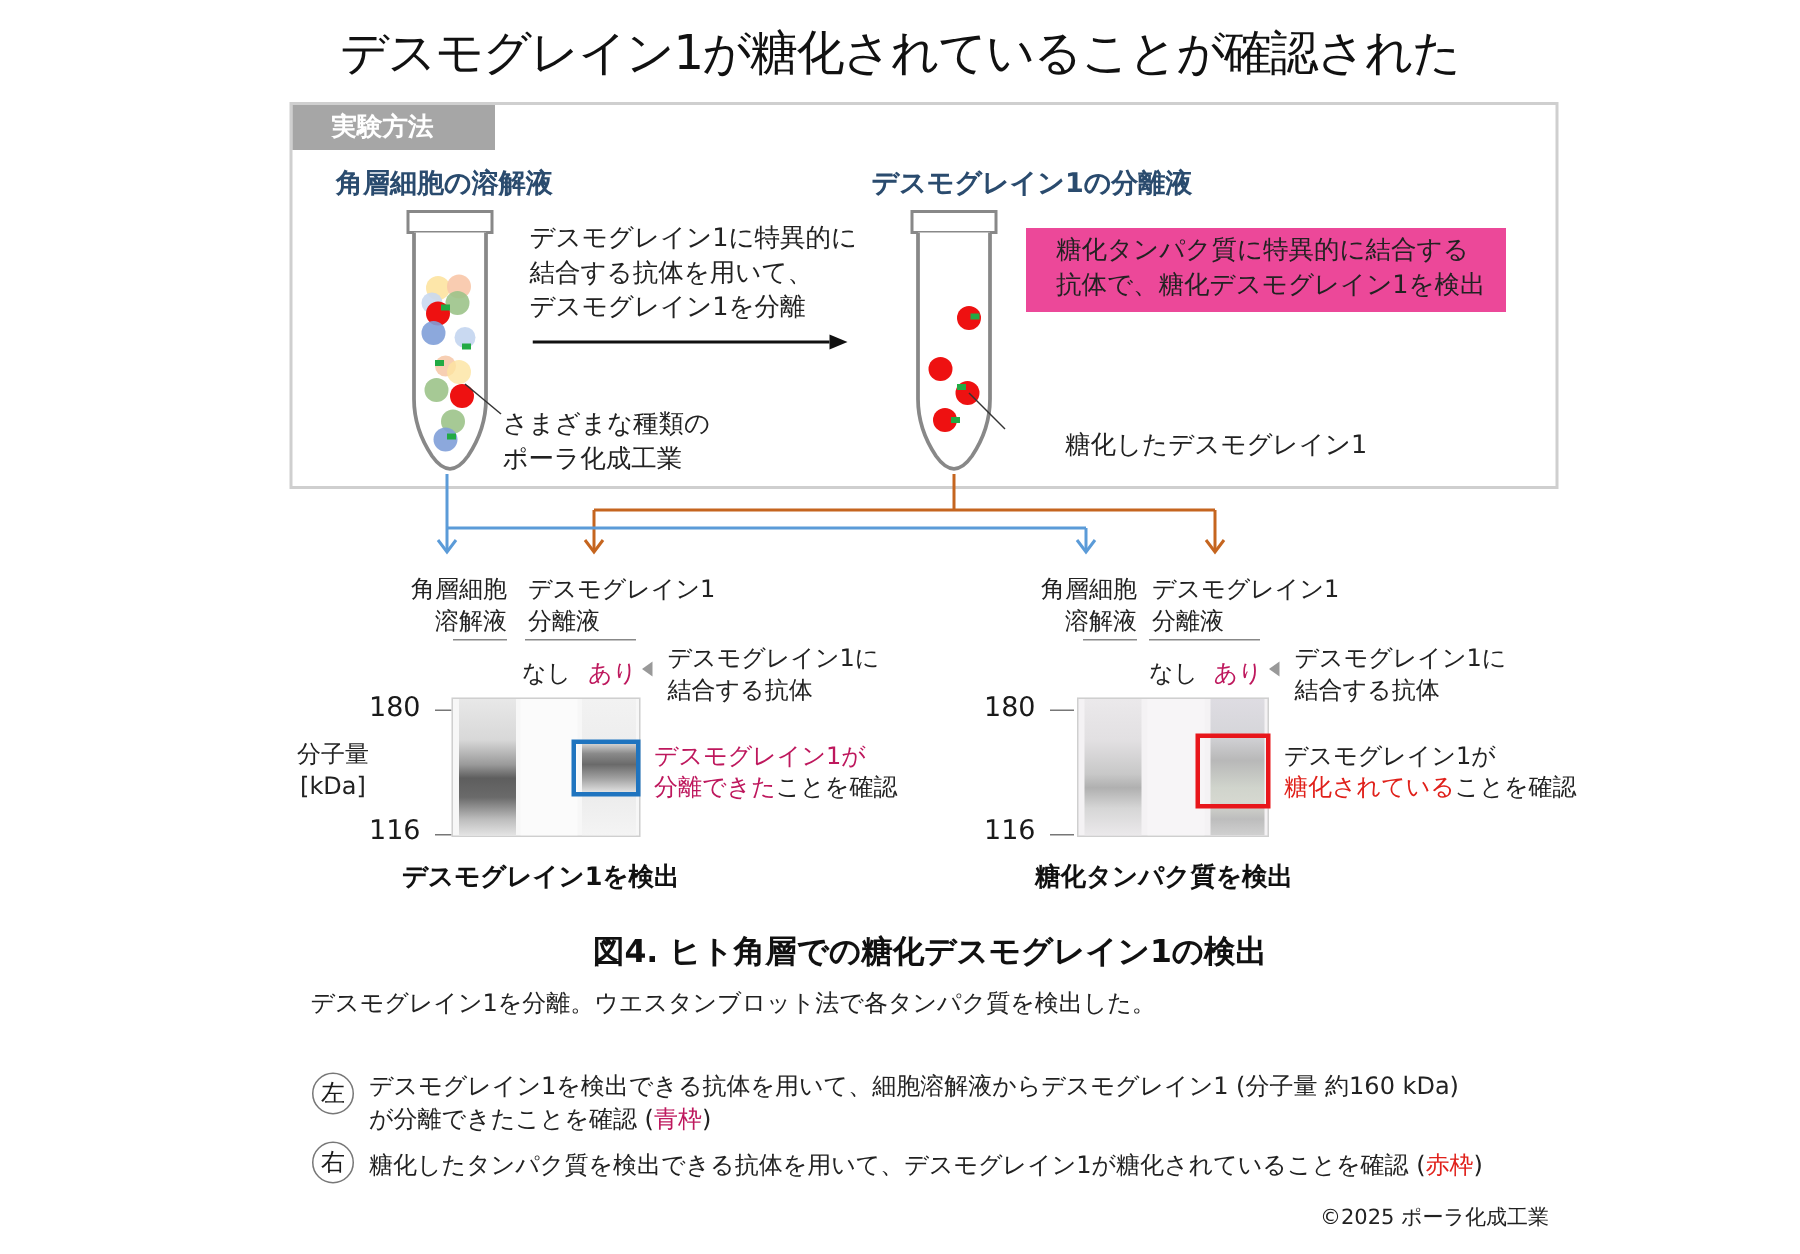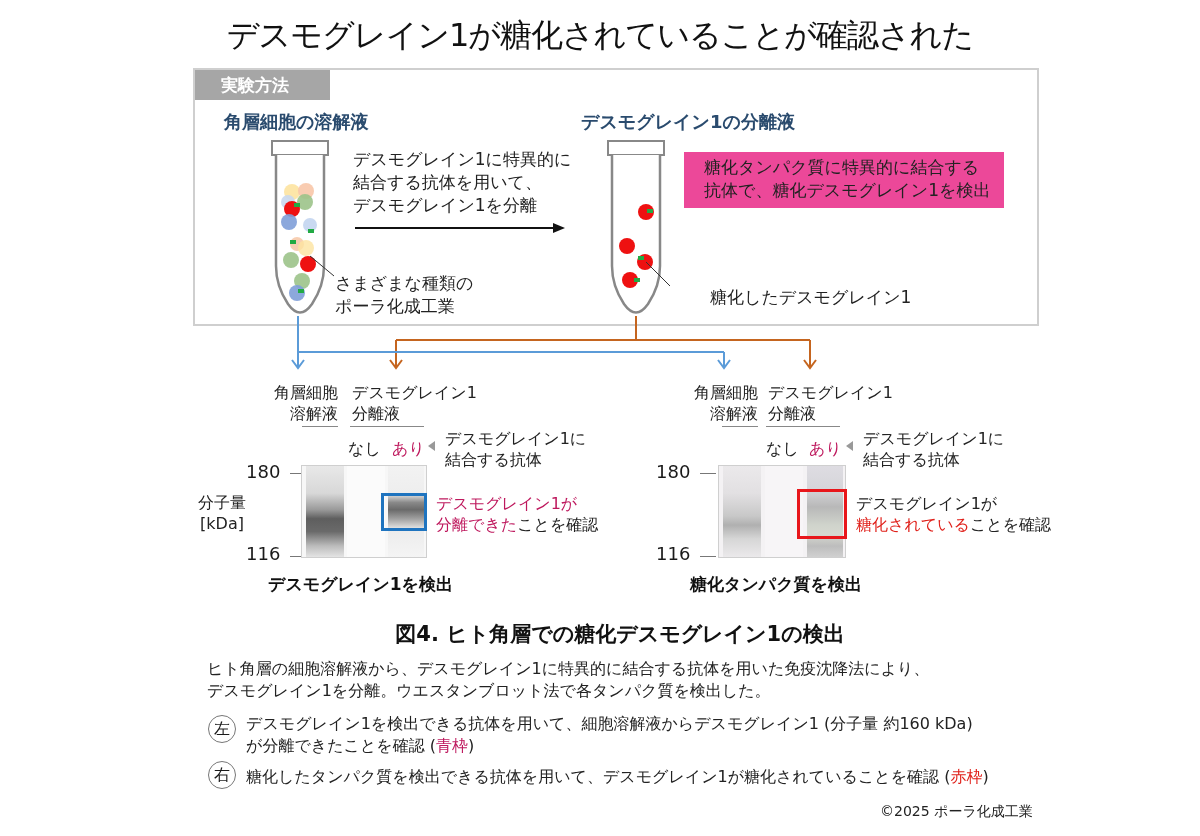--- a/index.html
+++ b/index.html
@@ -175,21 +175,20 @@
 </div>
 <div class="abs" style="left:797px;top:489px;width:50px;height:50px;border:3px solid #e8161b;box-sizing:border-box;"></div>
 <div class="abs sm" style="left:856px;top:493px;">
   <div>デスモグレイン1が</div>
   <div><span class="red">糖化されている</span><span>ことを確認</span></div>
 </div>
 <div class="abs bold-lbl" style="left:690px;top:573px;">糖化タンパク質を検出</div>
 
 <div class="abs caption-title">図4. ヒト角層での糖化デスモグレイン1の検出</div>
 <div class="abs para" style="top:658px;">
-  <div>ヒト角層の細胞溶解液から、デスモグレイン1に特異的に結合する抗体を用いた免疫沈降法により、</div>
   <div>デスモグレイン1を分離。ウエスタンブロット法で各タンパク質を検出した。</div>
 </div>
 
 <div class="abs circ" style="left:208px;top:715px;">左</div>
 <div class="abs para" style="left:246px;top:713px;">
   <div>デスモグレイン1を検出できる抗体を用いて、細胞溶解液からデスモグレイン1 (分子量 約160 kDa)</div>
   <div><span>が分離できたことを確認 (</span><span class="blue">青枠</span><span>)</span></div>
 </div>
 
 <div class="abs circ" style="left:208px;top:761px;">右</div>

